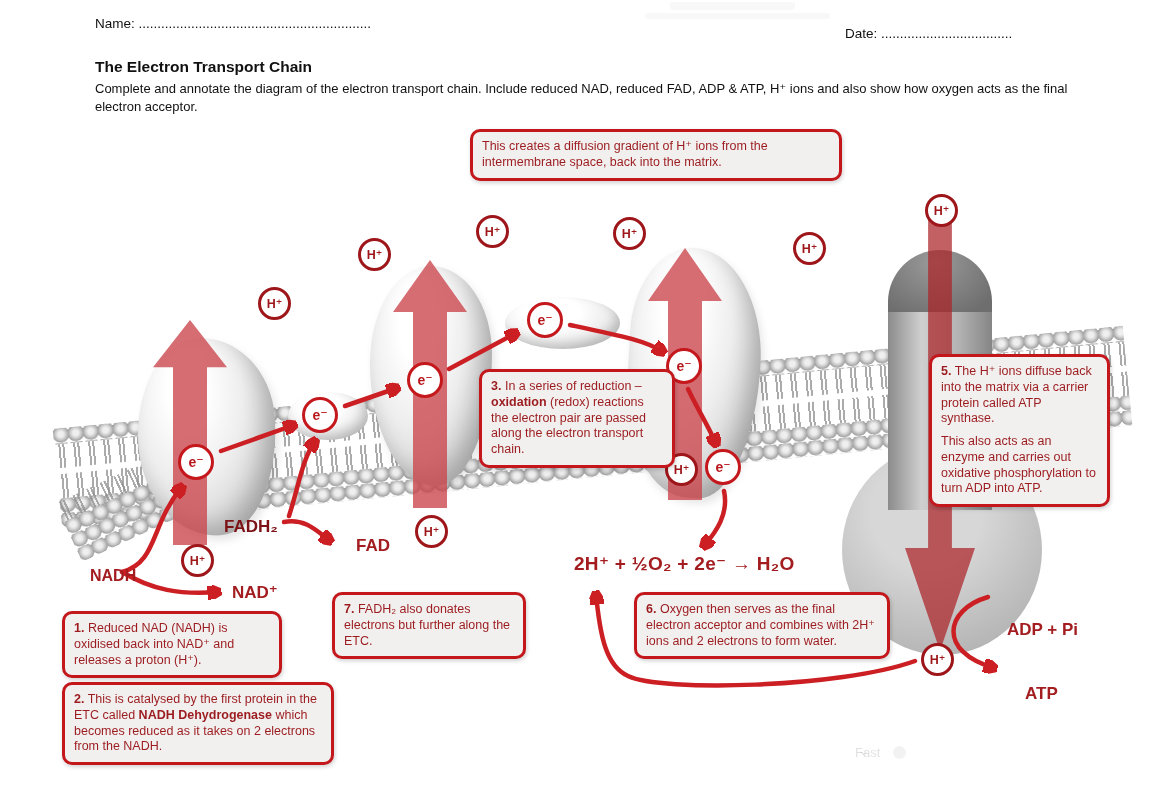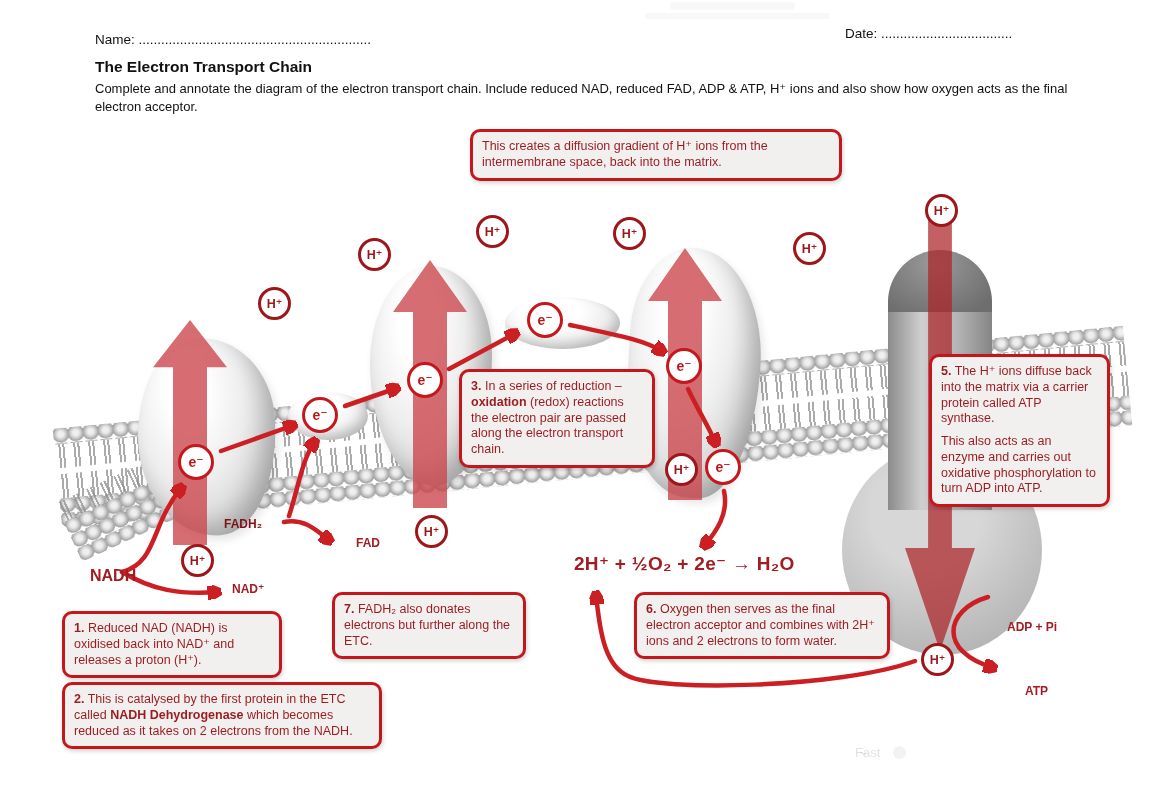--- a/index.html
+++ b/index.html
@@ -65,42 +65,42 @@
   
   .ion, .electron {
     z-index:5; background:#fff; border-radius:50%;
     display:flex; align-items:center; justify-content:center;
     font-weight:bold; color:#9e161a;
   }
   .ion { width:33px; height:33px; border:3.5px solid #9e161a; font-size:12.5px; }
   .electron { width:36px; height:36px; border:3.5px solid #c4181d; font-size:14px; color:#b8171c; }
 
   
-  .rlabel { z-index:5; font-weight:bold; color:#a31c20; font-size:12px; }
+  .rlabel { z-index:5; font-weight:bold; color:#a31c20; font-size:17px; }
   .equation { z-index:5; font-weight:bold; color:#a31c20; font-size:19px; letter-spacing:.3px; }
 
   
   .callout {
     z-index:6; background:#f1f0ef; border:3px solid #c4171c; border-radius:10px;
     padding:7px 9px; color:#9c1b1f; font-size:12.5px; line-height:1.26;
     box-shadow: 1px 2px 4px rgba(0,0,0,.18);
   }
   .callout p { margin:0 0 7px 0; }
   .callout p:last-child { margin-bottom:0; }
 
   
   .ghost { z-index:8; color:rgba(0,0,0,.12); font-size:13px; }
   .ghost-bar { z-index:8; background:rgba(0,0,0,.028); border-radius:3px; }
 </style>
 </head>
 <body>
 
 <div id="stage">
 
-  <div class="abs hdr-line" style="left:95px; top:32px;">Name: ..............................................................</div>
+  <div class="abs hdr-line" style="left:95px; top:16px;">Name: ..............................................................</div>
   <div class="abs hdr-line" style="left:845px; top:26px;">Date: ...................................</div>
   <div class="abs instructions" style="left:95px; top:80px;">Complete and annotate the diagram of the electron transport chain. Include reduced NAD, reduced FAD, ADP &amp; ATP, H⁺ ions and also show how oxygen acts as the final electron acceptor.</div>
   <div class="abs title" style="left:95px; top:58px;">The Electron Transport Chain</div>
 
   <div class="abs membrane" style="left:55px; top:377px; width:1075px; height:100px; transform:rotate(-5.5deg);">
     <div class="balls-row" style="height:16px;"></div>
     <div class="tails" style="height:24px;"></div>
     <div style="height:6px;"></div>
     <div class="tails" style="height:24px;"></div>
     <div class="balls-row" style="height:30px;"></div>
@@ -201,38 +201,38 @@
   <div class="abs rlabel" style="left:224px; top:517px; color:#7c1215;">FADH₂</div>
   <div class="abs rlabel" style="left:337px; top:536px;margin-left:19px;">FAD</div>
   <div class="abs rlabel" style="left:1007px; top:620px;">ADP + Pi</div>
   <div class="abs rlabel" style="left:1025px; top:684px;">ATP</div>
   <div class="abs equation" style="left:574px; top:552px;">2H⁺ + ½O₂ + 2e⁻ → H₂O</div>
 
   <div class="abs callout" style="left:470px; top:129px; width:372px;">
     <p><span>This creates a diffusion gradient of H⁺ ions from the intermembrane space, back into the matrix.</span></p>
   </div>
 
-  <div class="abs callout" style="left:459px; top:369px; width:196px;">
+  <div class="abs callout" style="left:479px; top:369px; width:196px;">
     <p><b>3.</b><span> In a series of reduction – </span><b>oxidation</b><span> (redox) reactions the electron pair are passed along the electron transport chain.</span></p>
   </div>
 
   <div class="abs callout" style="left:929px; top:354px; width:181px;">
     <p><b>5.</b><span> The H⁺ ions diffuse back into the matrix via a carrier protein called ATP synthase.</span></p>
     <p><span>This also acts as an enzyme and carries out oxidative phosphorylation to turn ADP into ATP.</span></p>
   </div>
 
   <div class="abs callout" style="left:332px; top:592px; width:194px;">
     <p><b>7.</b><span> FADH₂ also donates electrons but further along the ETC.</span></p>
   </div>
 
   <div class="abs callout" style="left:62px; top:611px; width:220px;">
     <p><b>1.</b><span> Reduced NAD (NADH) is oxidised back into NAD⁺ and releases a proton (H⁺).</span></p>
   </div>
 
-  <div class="abs callout" style="left:62px; top:682px; width:320px;">
+  <div class="abs callout" style="left:62px; top:682px; width:272px;">
     <p><b>2.</b><span> This is catalysed by the first protein in the ETC called </span><b>NADH Dehydrogenase</b><span> which becomes reduced as it takes on 2 electrons from the NADH.</span></p>
   </div>
 
   <div class="abs callout" style="left:634px; top:592px; width:256px;">
     <p><b>6.</b><span> Oxygen then serves as the final electron acceptor and combines with 2H⁺ ions and 2 electrons to form water.</span></p>
   </div>
 
   <div class="abs ghost-bar" style="left:670px; top:2px; width:125px; height:8px;"></div>
   <div class="abs ghost-bar" style="left:645px; top:13px; width:185px; height:6px;"></div>
   <div class="abs ghost" style="left:855px; top:745px;">Fast</div>

